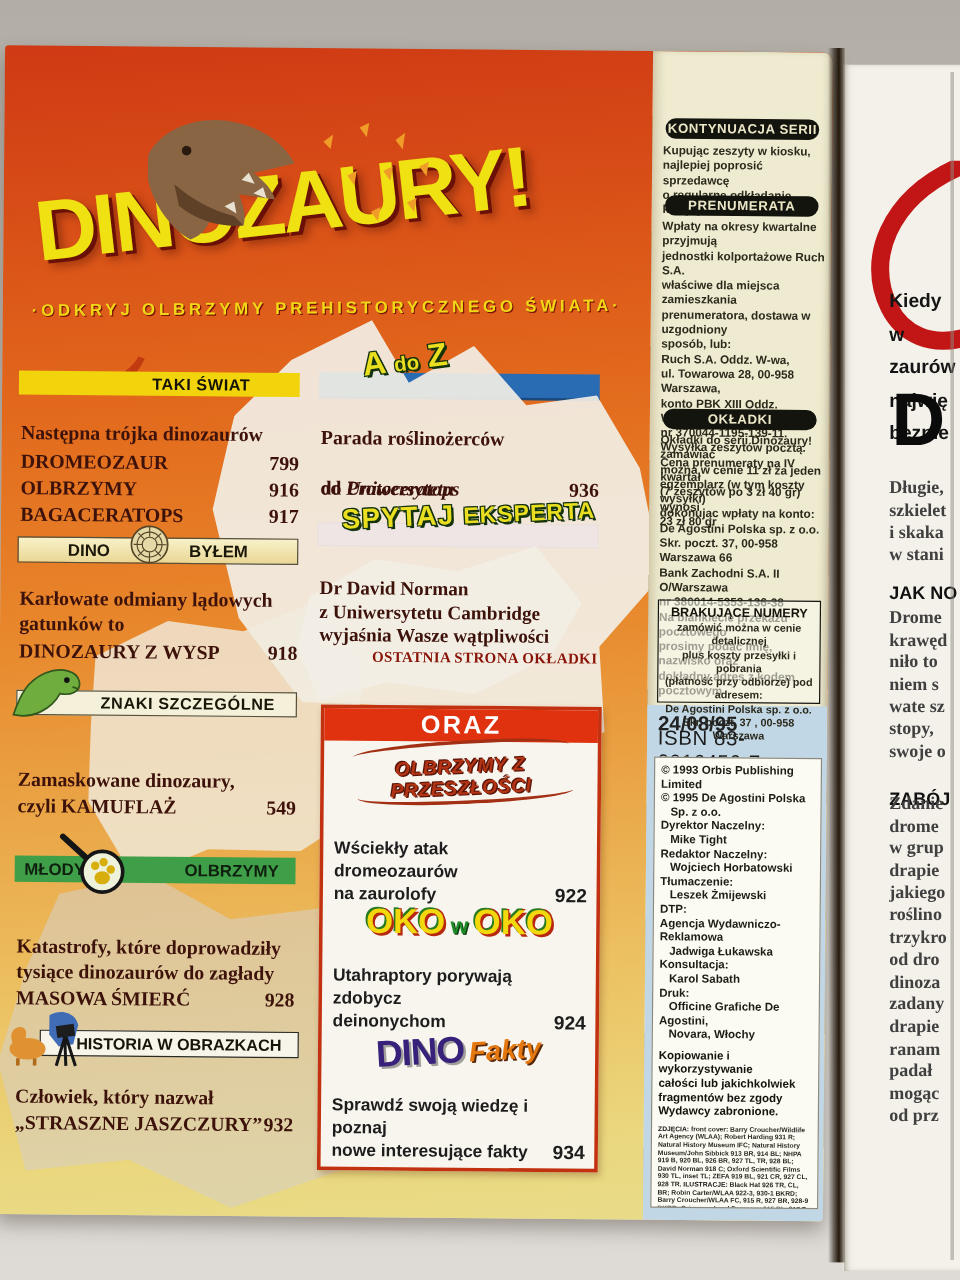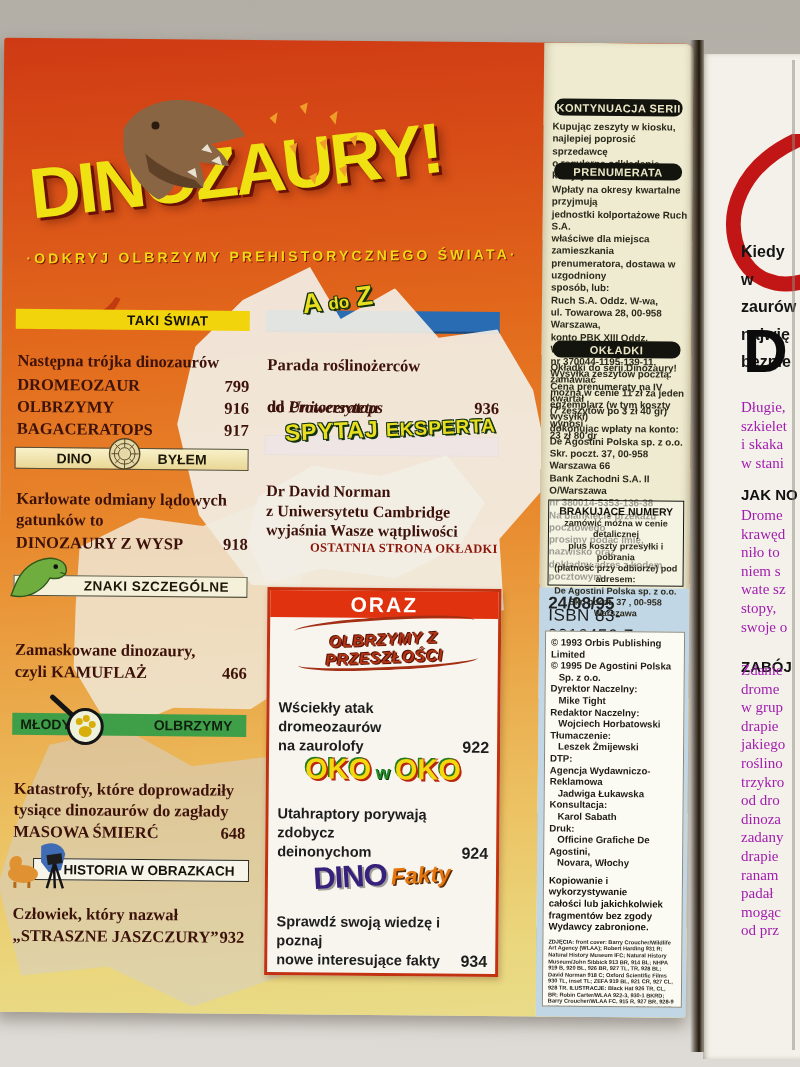--- a/index.html
+++ b/index.html
@@ -95,21 +95,21 @@
   .notice{font-size:9.6px;line-height:11.6px;font-weight:bold;color:#14120a;white-space:pre-line;margin-top:6px;}
   .tinycred{margin-top:6px;font-size:5.6px;line-height:6.6px;color:#2a2820;font-weight:bold;}
   .tinycred .lbl{font-weight:900;color:#111;}
   
   .spine{left:690px;top:40px;width:14px;height:1012px;z-index:4;
     background:linear-gradient(90deg,rgba(40,28,16,0) 0%,rgba(32,22,12,.6) 35%,#221709 65%,rgba(70,58,44,.35) 100%);}
   .page2{left:703px;top:54px;width:97px;height:1005px;background:#f3f1e9;overflow:hidden;z-index:3;
     box-shadow:inset 4px 0 6px -3px rgba(60,45,25,.5);}
   .np-intro{left:38px;top:184px;font-size:16px;font-weight:900;line-height:27.5px;color:#141414;white-space:pre-line;}
   .np-drop{left:40px;top:266px;font-size:62px;font-weight:900;color:#0b0b0b;line-height:62px;}
-  .np-para{font-family:"Liberation Serif",serif;font-size:15px;line-height:18.6px;color:#a21caf;white-space:pre-line;left:38px;}
+  .np-para{font-family:"Liberation Serif",serif;font-size:15px;line-height:18.6px;color:#404040;white-space:pre-line;left:38px;font-weight:bold;}
   .np-h{left:38px;font-size:15px;font-weight:900;color:#111;}
   .edge2{left:792px;top:60px;width:3px;height:990px;background:#8d8a82;opacity:.5;z-index:5;}
 </style>
 </head>
 <body>
 
 <div class="stage">
 
   <div class="page">
 
@@ -180,42 +180,42 @@
       <path d="M4 50 C10 32 16 20 32 13 C46 7 60 11 62 20 C64 29 54 33 45 31 C38 44 22 54 4 50 Z" fill="#6fae3e" stroke="#30571c" stroke-width="1.5"></path>
       <circle cx="51" cy="19" r="2.5" fill="#111"></circle>
       <path d="M56 25 L62 27" stroke="#30571c" stroke-width="1.5"></path>
     </svg>
     <div class="abs bar bar-znaki">
       <span>ZNAKI SZCZEGÓLNE</span>
     </div>
     <div class="abs serif toc-line z2" style="left:16px;top:601px;width:232px">Zamaskowane dinozaury,</div>
     <div class="abs row serif" style="left:16px;top:623px;width:232px">
       <span class="toc-line">czyli KAMUFLAŻ</span>
-      <span class="pg">466</span>
+      <span class="pg">549</span>
     </div>
 
     <div class="abs bar bar-mlody">
       <span>MŁODY</span>
       <span>OLBRZYMY</span>
     </div>
     <svg class="abs" style="left:48px;top:653px;z-index:3" width="66" height="56" viewBox="0 0 66 56">
       <line x1="6" y1="6" x2="25" y2="23" stroke="#151515" stroke-width="5" stroke-linecap="round"></line>
       <circle cx="39" cy="35" r="17" fill="#eef2da" stroke="#151515" stroke-width="3"></circle>
       <g fill="#d8ae0c">
         <circle cx="33" cy="30" r="3.5"></circle>
           <circle cx="40" cy="27" r="3.5"></circle>
           <circle cx="46" cy="33" r="3.5"></circle>
         <ellipse cx="39" cy="40" rx="6.5" ry="5.5"></ellipse>
       </g>
     </svg>
     <div class="abs serif toc-line z2" style="left:16px;top:740px;width:232px">Katastrofy, które doprowadziły
 tysiące dinozaurów do zagłady</div>
     <div class="abs row serif" style="left:16px;top:783px;width:232px">
       <span class="toc-line">MASOWA ŚMIERĆ</span>
-      <span class="pg">648</span>
+      <span class="pg">928</span>
     </div>
 
     <svg class="abs" style="left:6px;top:796px;z-index:3" width="70" height="56" viewBox="0 0 70 56">
       <ellipse cx="20" cy="40" rx="15" ry="9" fill="#e09232"></ellipse>
       <path d="M8 36 C4 28 8 22 14 22 C18 22 20 26 18 32 Z" fill="#e09232"></path>
       <path d="M12 48 L12 54 M26 48 L26 54" stroke="#b06a1a" stroke-width="3"></path>
       <path d="M38 12 C48 6 60 10 62 20 L58 36 L46 38 L38 28 Z" fill="#3f6cb4"></path>
       <rect x="44" y="20" width="15" height="10" fill="#1d1d1d" transform="rotate(-8 51 25)"></rect>
       <path d="M44 54 L51 30 M60 54 L52 30 M52 54 L51 32" stroke="#161616" stroke-width="2.5"></path>
     </svg>

